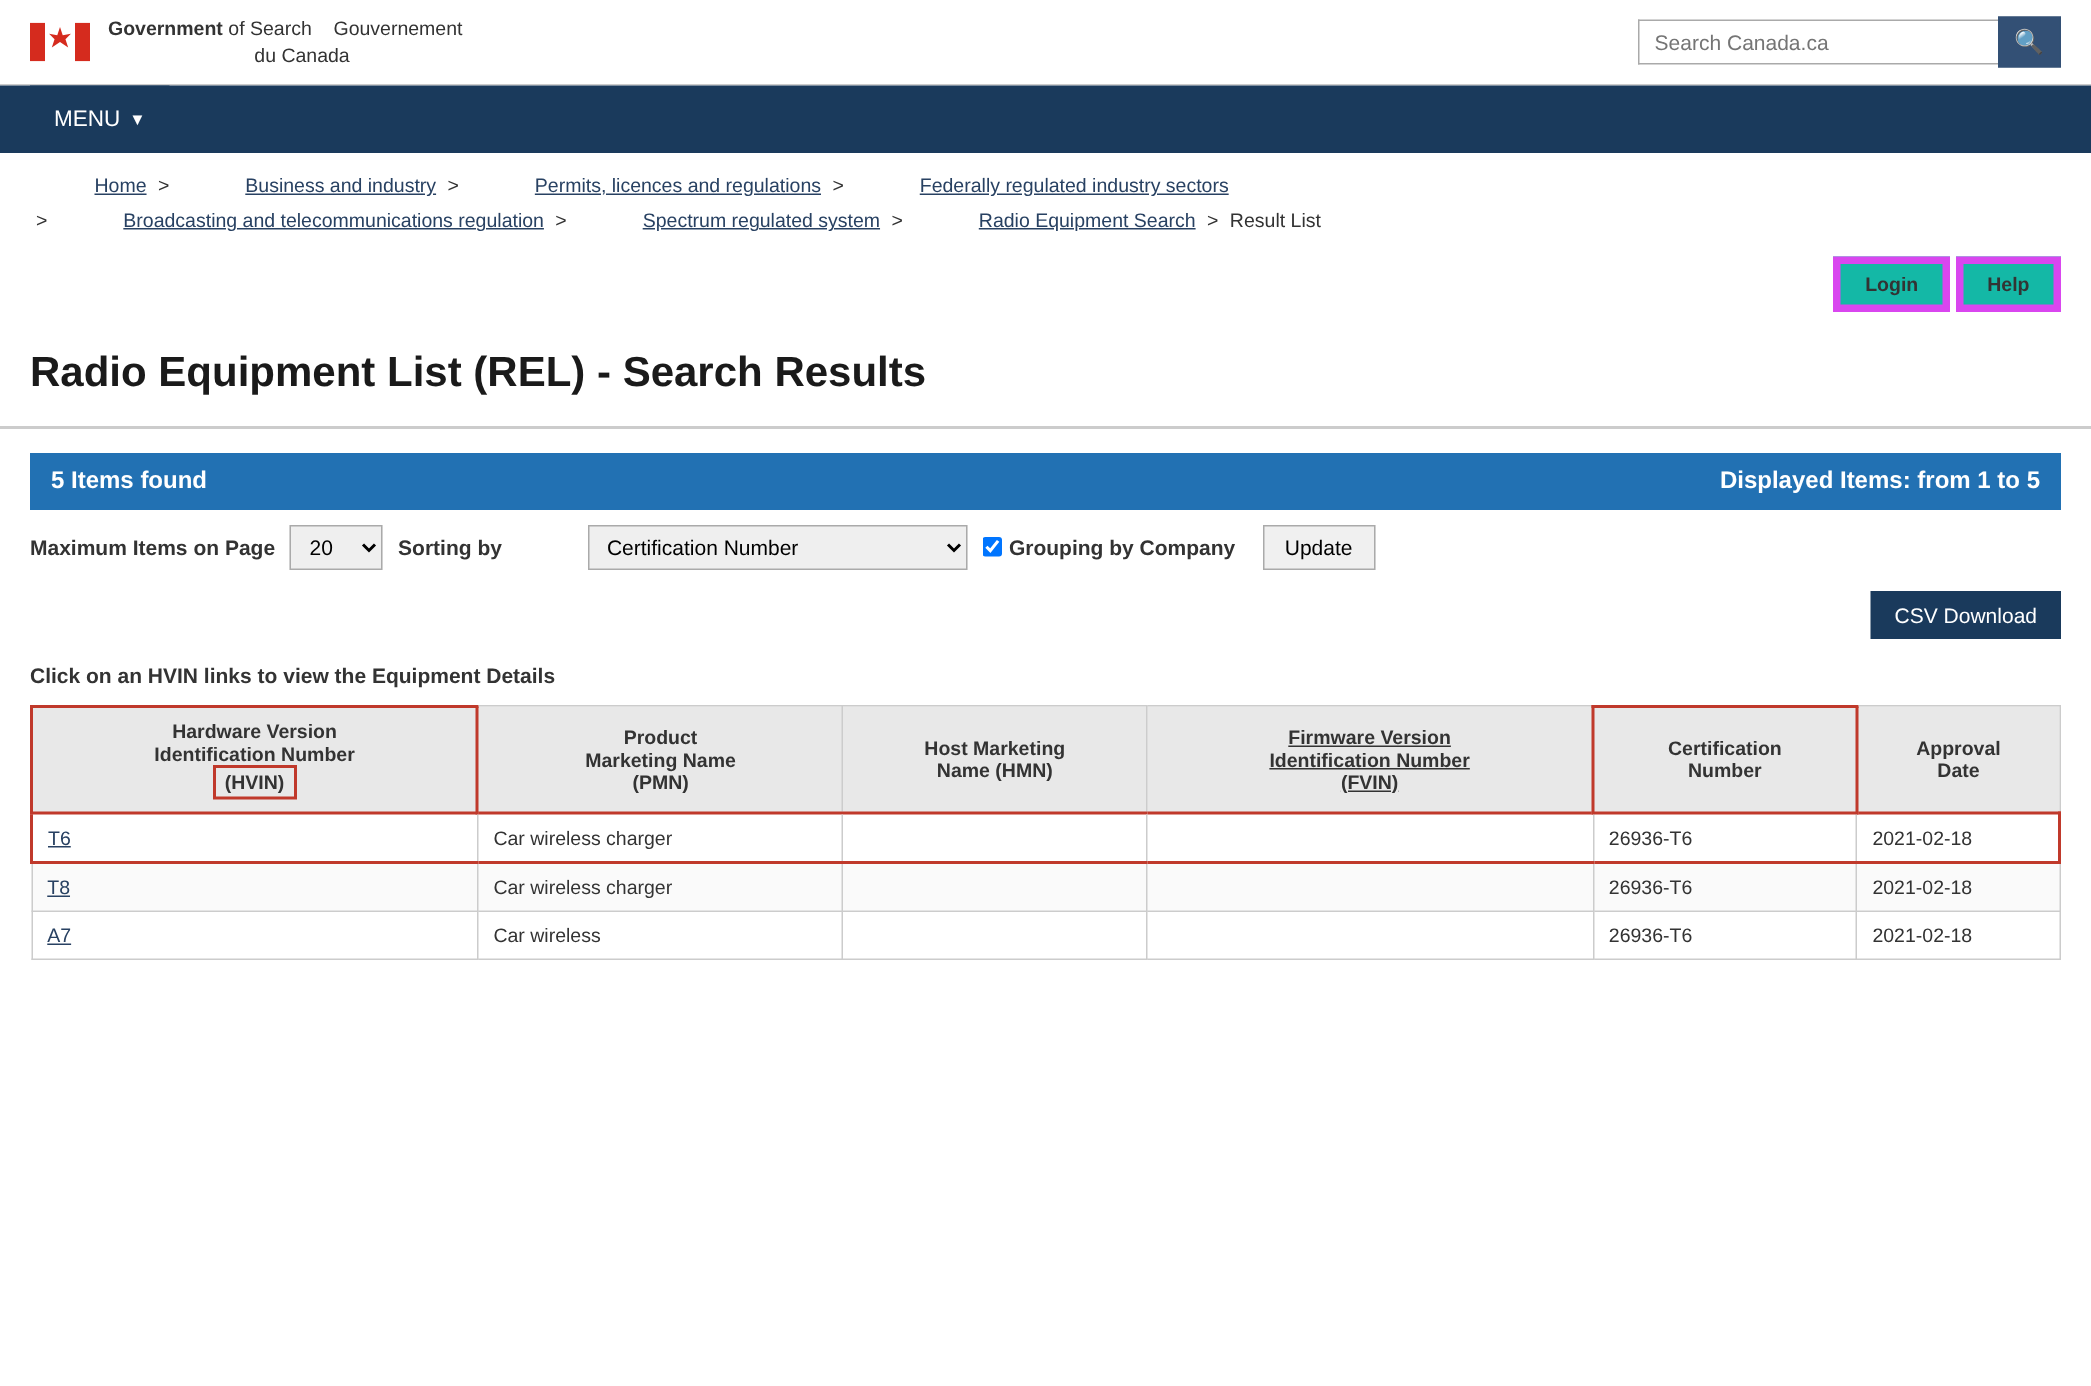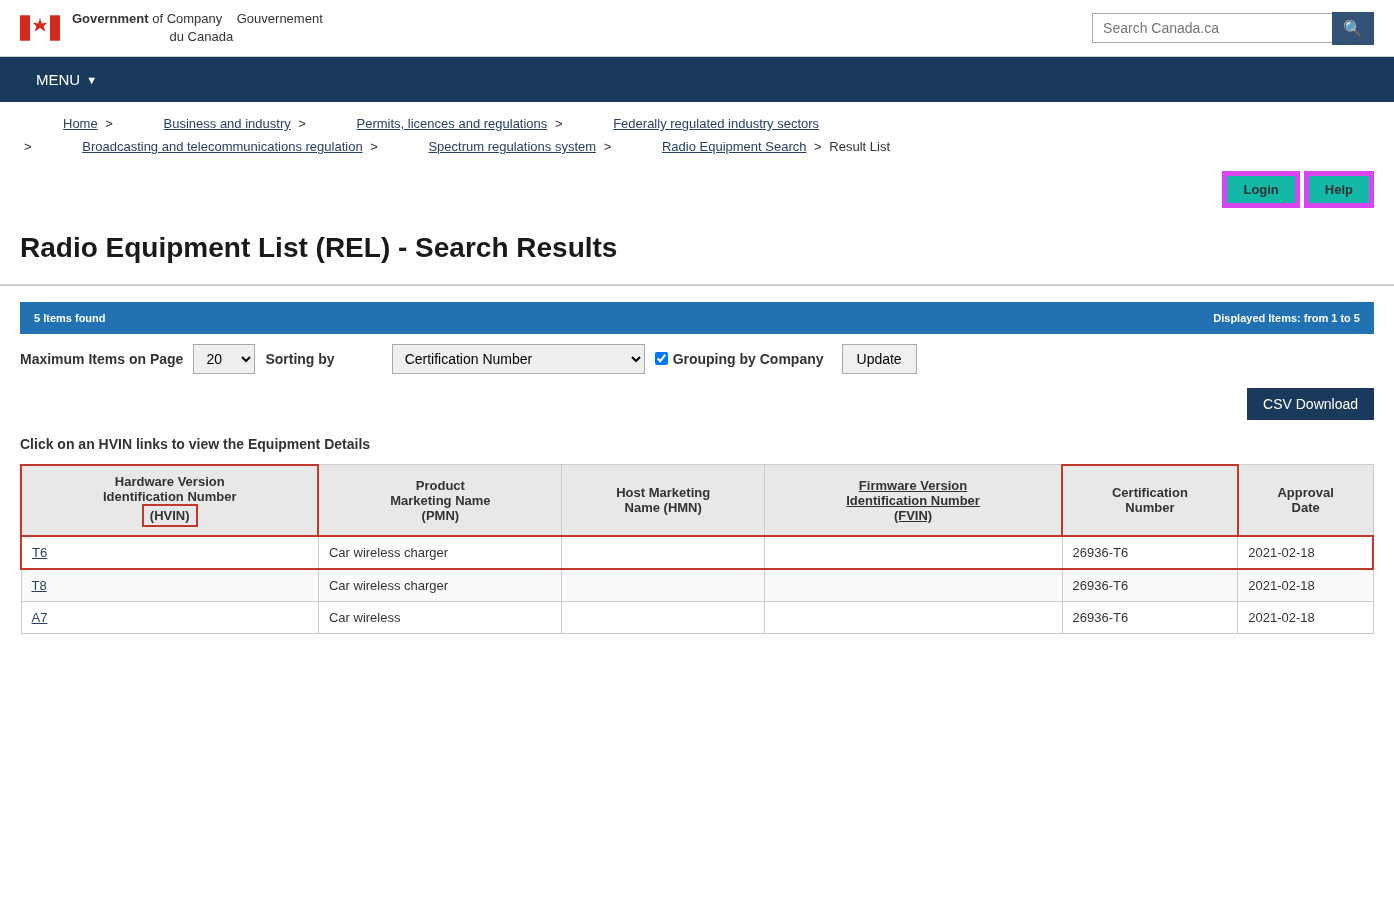--- a/index.html
+++ b/index.html
@@ -117,21 +117,21 @@
 
     
     .results-info-bar {
       background: #2271b3;
       color: #fff;
       display: flex;
       justify-content: space-between;
       align-items: flex-start;
       padding: 10px 14px;
       margin: 16px 20px 0;
-      font-size: 11px;
+      font-size: 16px;
       font-weight: bold;
       gap: 40px;
     }
 
     
     .controls-row {
       display: flex;
       align-items: center;
       gap: 10px;
       padding: 10px 20px;
@@ -248,21 +248,21 @@
         <rect x="0" y="8" width="44" height="28" fill="white"></rect>
         <rect x="0" y="8" width="11" height="28" fill="#d52b1e"></rect>
         <rect x="33" y="8" width="11" height="28" fill="#d52b1e"></rect>
 
         <polygon points="22,11 24,17 30,16 26,20 28,26 22,22 16,26 18,20 14,16 20,17" fill="#d52b1e"></polygon>
       </svg>
     </div>
     <div class="gov-text">
       <div>
         <span class="en">Government</span>
-        <span>of Company</span>
+        <span>of Search</span>
         &nbsp;&nbsp;
         <span>Gouvernement</span>
       </div>
       <div>
         &nbsp;&nbsp;&nbsp;&nbsp;&nbsp;&nbsp;&nbsp;&nbsp;&nbsp;&nbsp;&nbsp;&nbsp;&nbsp;&nbsp;&nbsp;&nbsp;&nbsp;&nbsp;&nbsp;&nbsp;&nbsp;&nbsp;&nbsp;&nbsp;&nbsp;&nbsp;
         <span>du Canada</span>
       </div>
     </div>
   </div>
   <div class="search-area">
@@ -283,21 +283,21 @@
   <span class="sep">&gt;</span>
   <a href="#">Business and industry</a>
   <span class="sep">&gt;</span>
   <a href="#">Permits, licences and regulations</a>
   <span class="sep">&gt;</span>
   <a href="#">Federally regulated industry sectors</a>
   <br>
   <span class="sep">&gt;</span>
   <a href="#">Broadcasting and telecommunications regulation</a>
   <span class="sep">&gt;</span>
-  <a href="#">Spectrum regulations system</a>
+  <a href="#">Spectrum regulated system</a>
   <span class="sep">&gt;</span>
   <a href="#">Radio Equipment Search</a>
   <span class="sep">&gt;</span>
   <span class="current">Result List</span>
 </div>
 
 <div class="auth-area">
   <button class="auth-btn">Login</button>
   <button class="auth-btn">Help</button>
 </div>

